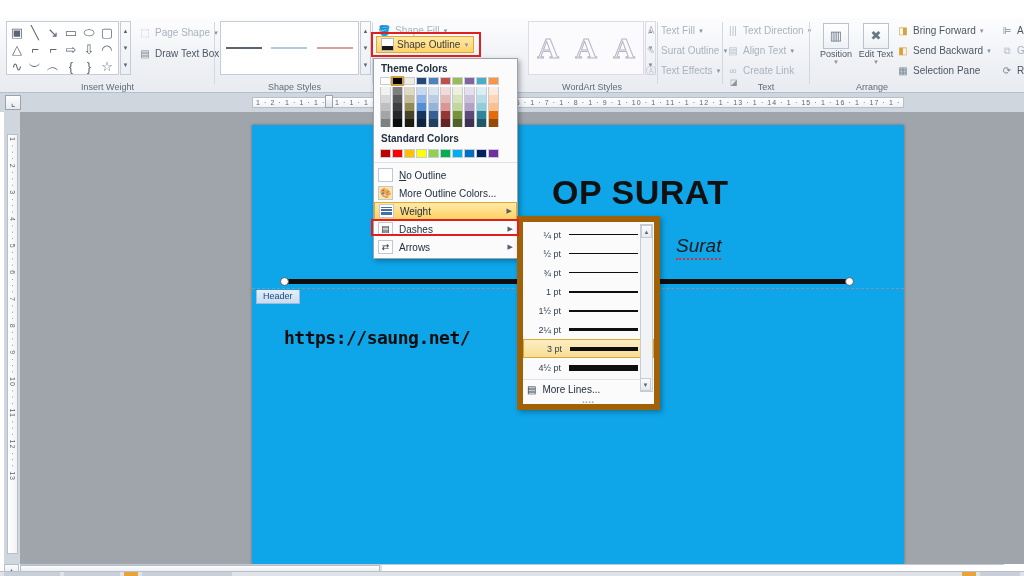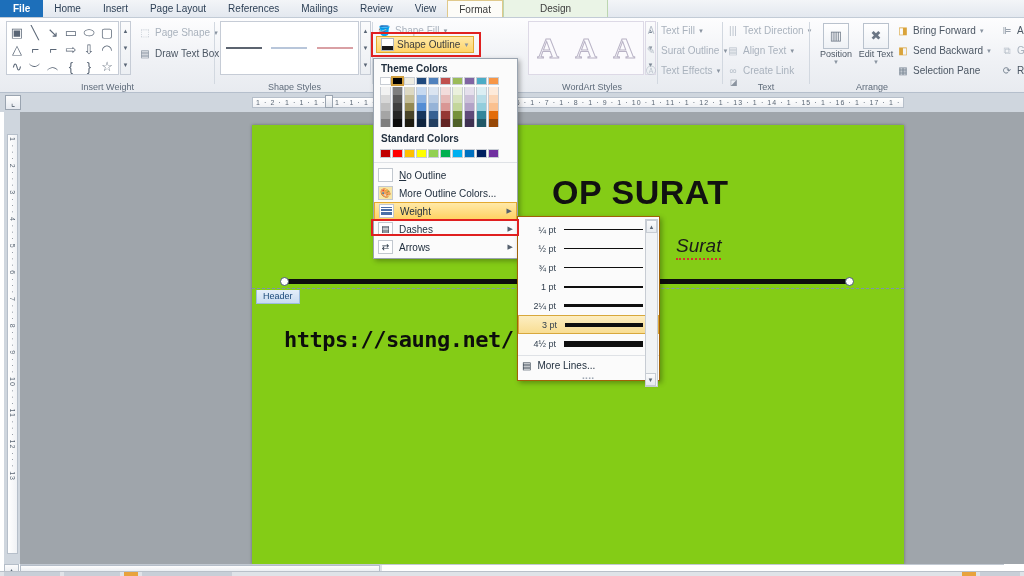--- a/index.html
+++ b/index.html
@@ -206,21 +206,21 @@
     font-size: 9px; color: #44505e;
   }
 
   
   .workspace {
     position: absolute; top: 112px; left: 20px; width: 1004px; height: 452px;
     background: #9fa5ab;
   }
   .page {
     position: absolute; left: 232px; top: 13px; width: 652px; height: 439px;
-    background: #84cc16; box-shadow: 0 0 3px rgba(0,0,0,.35);
+    background: #0ea5e9; box-shadow: 0 0 3px rgba(0,0,0,.35);
   }
   .doc-title {
     position: absolute; left: 300px; top: 48px;
     font-size: 34px; font-weight: bold; color: #111;
     font-family: "Liberation Sans", sans-serif; letter-spacing: 0.5px;
     white-space: nowrap;
   }
   .doc-surat {
     position: absolute; left: 424px; top: 110px;
     font-size: 19px; font-style: italic; color: #1a1a1a;
@@ -241,21 +241,21 @@
   }
   .header-tag {
     position: absolute; left: 4px; top: 165px;
     background: linear-gradient(#e4eefa,#c9dcf1);
     border: 1px solid #9dbcdd; border-top: none;
     font-size: 9px; color: #1b4a7a; padding: 1px 6px 2px 6px;
   }
   .doc-url {
     position: absolute; left: 32px; top: 202px;
     font-family: "DejaVu Sans Mono", monospace;
-    font-size: 22px; font-weight: bold; color: #0d0d0d;
+    font-size: 18px; font-weight: bold; color: #0d0d0d;
     letter-spacing: -0.5px;
   }
 
   
   .menu {
     position: absolute; left: 373px; top: 58px; width: 145px;
     background: #fbfbfb; border: 1px solid #9aa4b0;
     box-shadow: 2px 2px 5px rgba(0,0,0,.3);
     font-size: 10px; color: #22303f;
     padding-bottom: 2px; z-index: 40;
@@ -288,21 +288,21 @@
     height: 18px;
   }
   .u { text-decoration: underline; }
   .wbars { width:15px; height:14px; display:flex; flex-direction:column;
            justify-content:center; gap:1px; background:#fff; border:1px solid #c2c8cf; padding:1px;}
   .wbars i { display:block; background:#4a6fa8; }
 
   
   .submenu {
     position: absolute; left: 517px; top: 216px; width: 143px;
-    background: #fbfbfb; border: 1px solid #a16207;
+    background: #fbfbfb; border: 6px solid #a16207;
     box-shadow: 2px 2px 5px rgba(0,0,0,.3);
     z-index: 50;
   }
   .sub-list { position: relative; padding: 3px 0 2px 0; }
   .wrow {
     display: flex; align-items: center; height: 19px;
     font-size: 9px; color: #32404f; padding: 0 16px 0 4px;
   }
   .wrow .wlabel { width: 34px; text-align: right; margin-right: 8px; flex:none; }
   .wrow .wline { flex: 1; background: #0f0f0f; }
@@ -353,32 +353,20 @@
     display: flex; align-items: center; gap: 4px; padding: 0 4px;
   }
   .tb-item { height: 4px; width: 56px; background: #c8cfd8; }
   .tb-acc { height: 4px; width: 14px; background: #e8a33d; }
 </style>
 </head>
 <body>
 
 <div id="app">
 
-  <div class="tabbar">
-    <div class="tab file">File</div>
-    <div class="tab">Home</div>
-    <div class="tab">Insert</div>
-    <div class="tab">Page Layout</div>
-    <div class="tab">References</div>
-    <div class="tab">Mailings</div>
-    <div class="tab">Review</div>
-    <div class="tab">View</div>
-    <div class="tab active-ctx">Format</div>
-    <div class="tab design-ctx">Design</div>
-  </div>
 
   <div class="ribbon">
 
     <div class="grp" style="left:0; width:215px;">
       <div class="shapes-box">
         <div class="shape-cell">▣</div>
         <div class="shape-cell">╲</div>
         <div class="shape-cell">↘</div>
         <div class="shape-cell">▭</div>
         <div class="shape-cell">⬭</div>
@@ -725,20 +713,24 @@
         </div>
         <div class="wrow">
           <span class="wlabel">¾ pt</span>
           <span class="wline" style="height: 1px;"></span>
         </div>
         <div class="wrow">
           <span class="wlabel">1 pt</span>
           <span class="wline" style="height: 2px;"></span>
         </div>
         <div class="wrow">
+          <span class="wlabel">1½ pt</span>
+          <span class="wline" style="height: 2px;"></span>
+        </div>
+        <div class="wrow">
           <span class="wlabel">2¼ pt</span>
           <span class="wline" style="height: 3px;"></span>
         </div>
         <div class="wrow sel">
           <span class="wlabel">3 pt</span>
           <span class="wline" style="height: 4px;"></span>
         </div>
         <div class="wrow">
           <span class="wlabel">4½ pt</span>
           <span class="wline" style="height: 6px;"></span>

